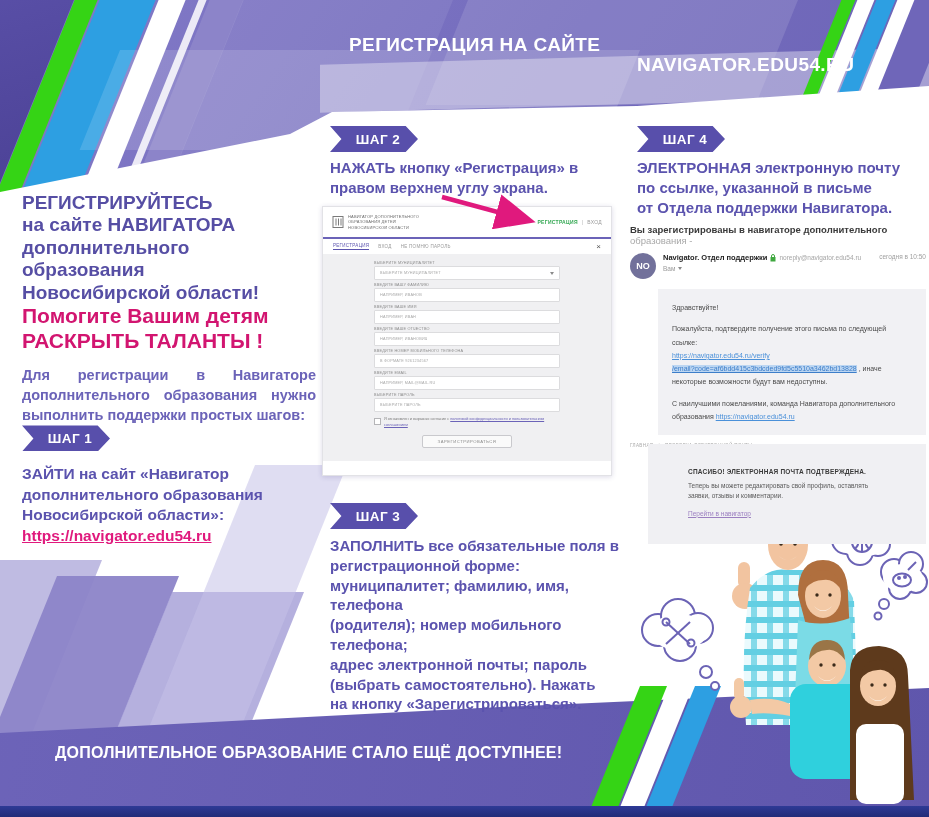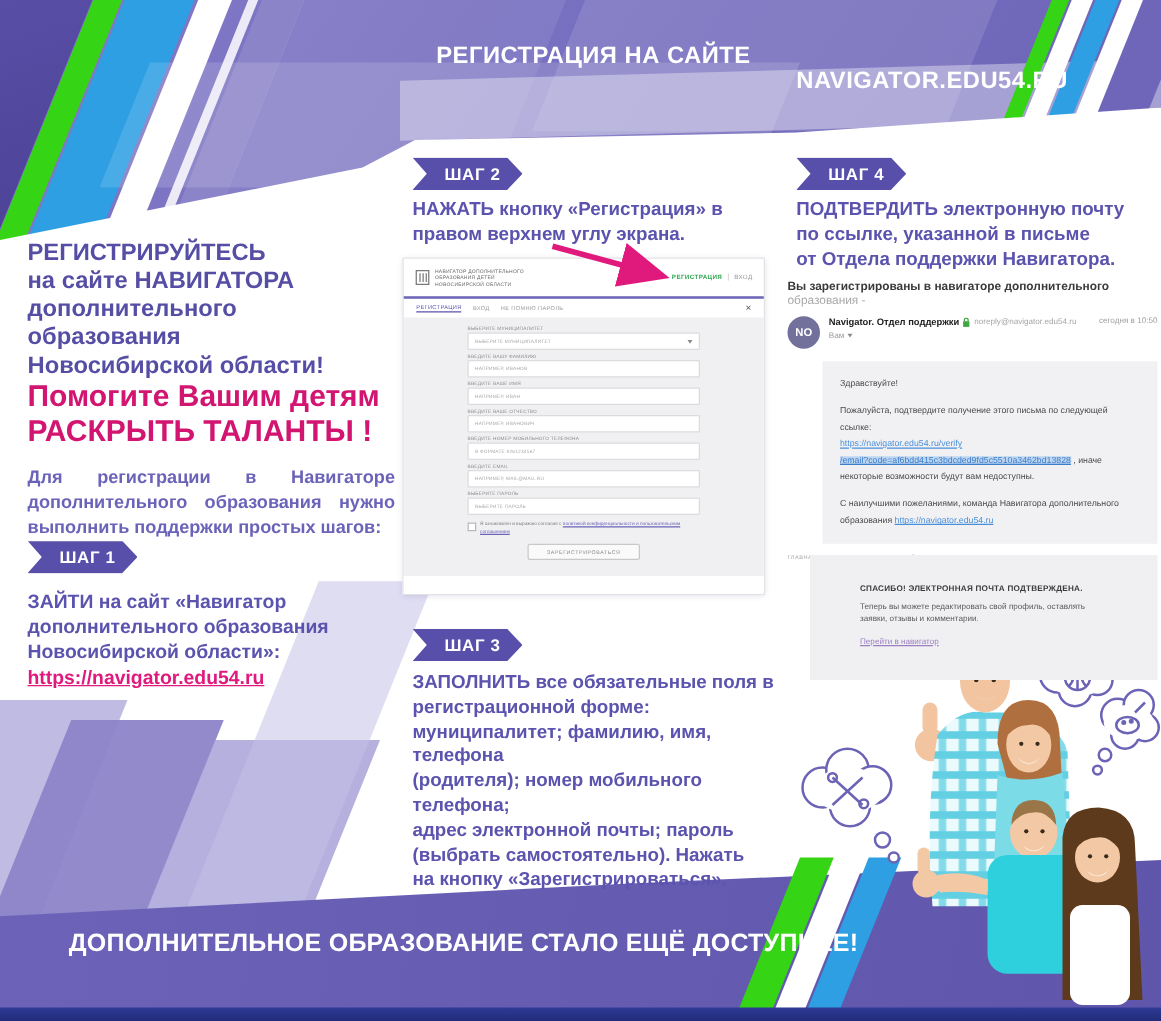--- a/index.html
+++ b/index.html
@@ -44,21 +44,21 @@
   .hdr-title{left:349px;top:34px;color:#fff;font-size:19px;font-weight:bold;letter-spacing:.4px;z-index:6;}
   .hdr-site{left:637px;top:34px;color:#fff;font-size:19px;font-weight:bold;letter-spacing:.4px;z-index:6;margin-top:20px;}
   
   .badge{position:absolute;width:88px;height:26px;background:#584fab;color:#fff;font-size:13.5px;font-weight:bold;
     letter-spacing:.5px;display:flex;align-items:center;justify-content:center;padding-left:8px;box-sizing:border-box;z-index:7;
     clip-path:polygon(0% 0%,86% 0%,100% 50%,86% 100%,0% 100%,13% 50%);}
   
   .pre{white-space:pre-line;}
   .col-left{left:22px;top:192px;width:294px;z-index:7;}
   .intro-title{color:#564ea4;font-size:19px;font-weight:bold;line-height:1.18;}
-  .intro-hl{color:#d21570;font-size:24px;font-weight:bold;line-height:1.18;}
+  .intro-hl{color:#d21570;font-size:21px;font-weight:bold;line-height:1.18;}
   .intro-para{color:#6b63b8;font-size:14.5px;font-weight:bold;line-height:1.4;text-align:justify;margin-top:11px;}
   .badge1{position:relative;z-index:7;}
   .step1-text{color:#5b53ae;font-size:15.5px;font-weight:bold;line-height:1.3;margin-top:13px;}
   .step1-link{display:inline-block;color:#e0197d;font-size:15.5px;font-weight:bold;text-decoration:underline;margin-top:2px;}
   .step-text{position:absolute;color:#5b53ae;font-size:15px;font-weight:bold;line-height:1.32;z-index:7;}
   
   .mini{left:322px;top:206px;width:288px;height:268px;background:#fff;border:1px solid #e2e2e6;
     box-shadow:0 1px 5px rgba(60,50,120,.18);z-index:7;font-weight:normal;}
   .mini-hdr{display:flex;align-items:center;height:30px;padding:0 9px;}
   .mini-logo-text{font-size:4px;line-height:1.3;color:#6a6a6a;letter-spacing:.2px;margin-left:4px;}
@@ -97,21 +97,21 @@
   .elink{color:#4a90d9;text-decoration:underline;}
   .elink-hl{background:#bcd6f2;color:#3d7ec9;text-decoration:underline;}
   .crumbs{margin-top:8px;font-size:4.5px;color:#a9a9a9;letter-spacing:.4px;}
   .crumb-sep{margin:0 5px;color:#c5c5c5;}
   
   .confirm{left:648px;top:444px;width:278px;height:100px;background:#f0f0f3;z-index:7;box-sizing:border-box;padding:24px 22px 0 40px;}
   .confirm-title{font-size:6.5px;font-weight:bold;color:#3a3a3a;letter-spacing:.2px;}
   .confirm-text{font-size:6.5px;color:#5a5a5a;line-height:1.6;margin-top:6px;width:200px;}
   .confirm-link{display:inline-block;font-size:6.5px;color:#9b7fc0;text-decoration:underline;margin-top:6px;}
   
-  .foot-text{left:55px;top:744px;color:#fff;font-size:20px;font-weight:bold;letter-spacing:.2px;z-index:6;}
+  .foot-text{left:55px;top:744px;color:#fff;font-size:16px;font-weight:bold;letter-spacing:.2px;z-index:6;}
   .family{left:618px;top:500px;z-index:6;}
 </style>
 </head>
 <body>
 
 <div class="canvas">
 
   <div class="skew dark-wedge"></div>
   <div class="skew g1"></div>
   <div class="skew b1"></div>
@@ -249,21 +249,21 @@
   <div class="badge" style="left:330px;top:503px;">ШАГ 3</div>
   <div class="step-text pre" style="left:330px;top:536px;width:300px;">ЗАПОЛНИТЬ все обязательные поля в
 регистрационной форме:
 муниципалитет; фамилию, имя, телефона
 (родителя); номер мобильного телефона;
 адрес электронной почты; пароль
 (выбрать самостоятельно). Нажать
 на кнопку «Зарегистрироваться».</div>
 
   <div class="badge" style="left:637px;top:126px;">ШАГ 4</div>
-  <div class="step-text pre" style="left:637px;top:158px;width:292px;">ПОДТВЕРДИТЬ электронную почту
+  <div class="step-text pre" style="left:637px;top:158px;width:292px;">ЭЛЕКТРОННАЯ электронную почту
 по ссылке, указанной в письме
 от Отдела поддержки Навигатора.</div>
 
   <div class="abs email">
     <div class="subj"><span>Вы зарегистрированы в навигаторе дополнительного</span><span class="subj-tail"> образования -</span></div>
     <div class="sender-row">
       <div class="avatar">NO</div>
       <div class="sender-info">
         <div class="sender-name">
           <span>Navigator. Отдел поддержки</span>

